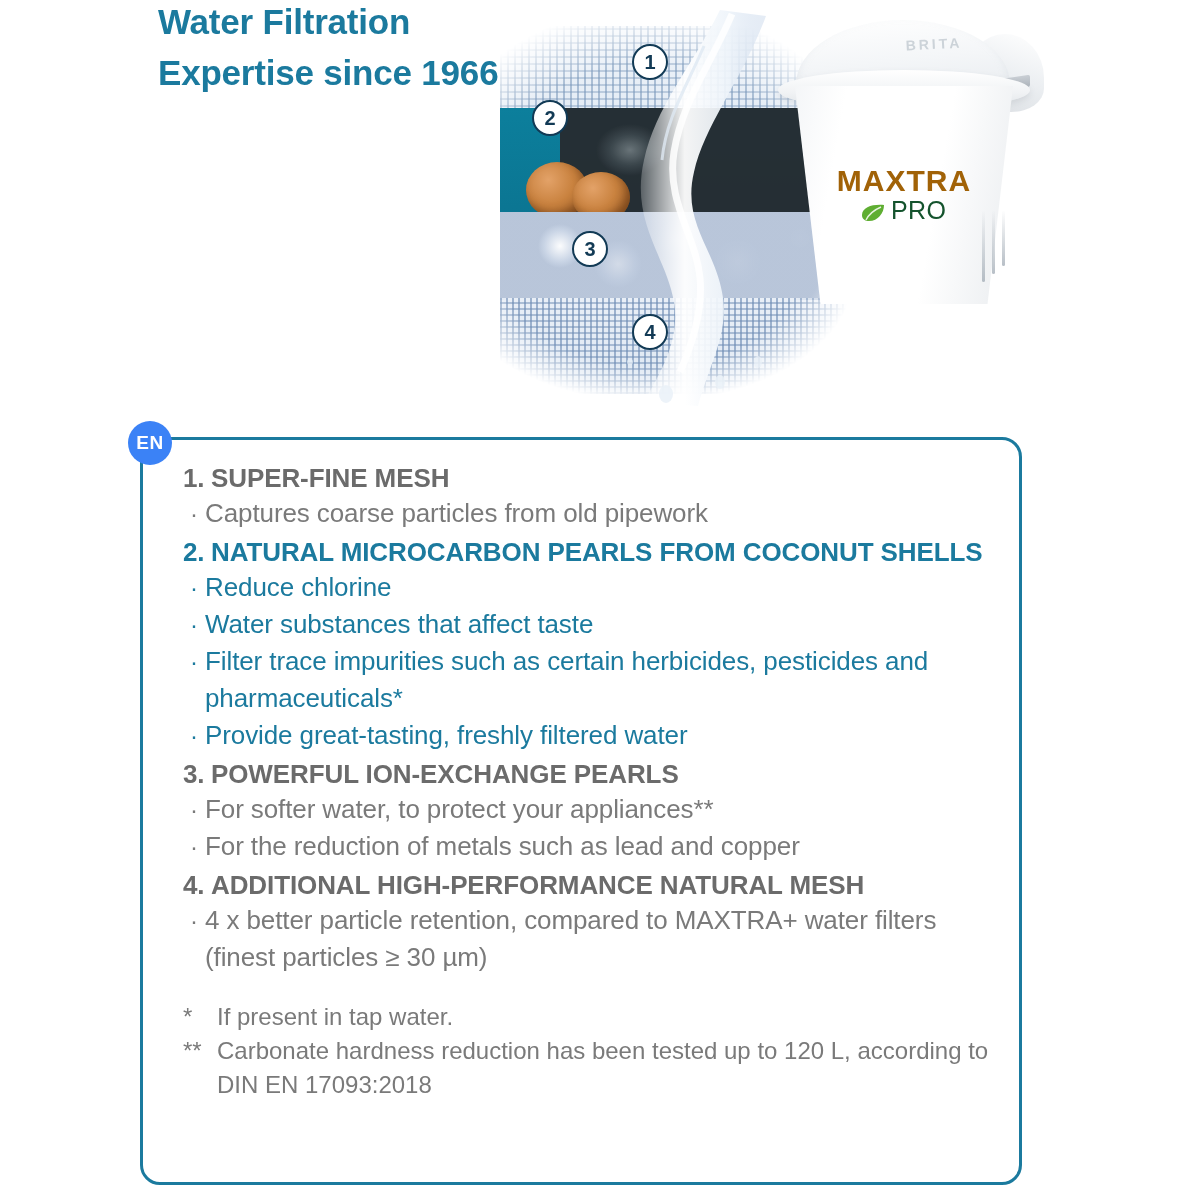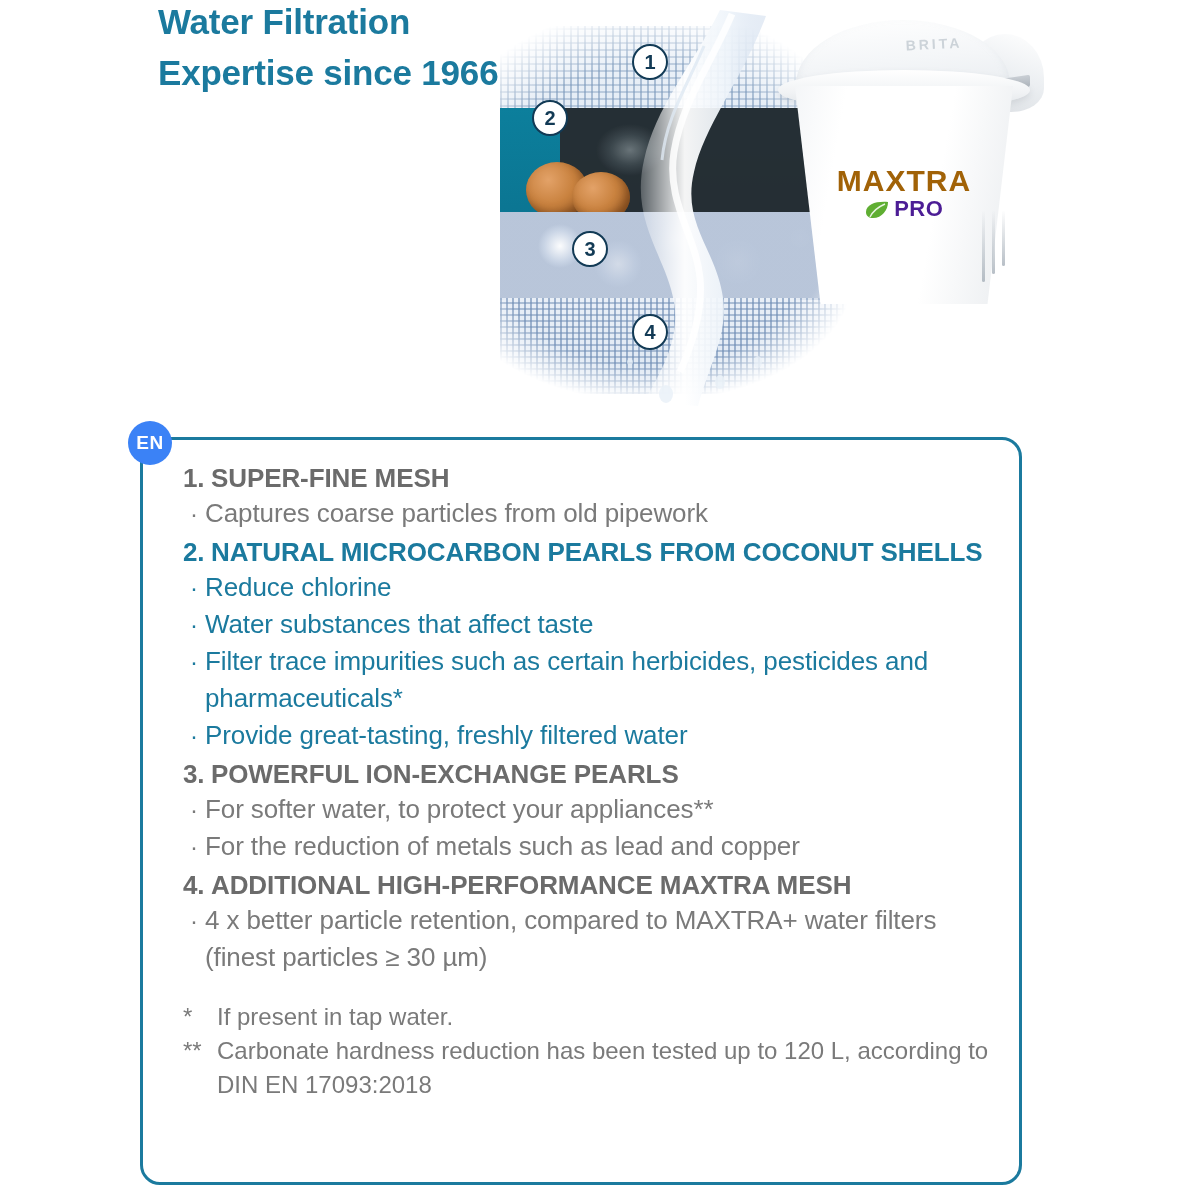--- a/index.html
+++ b/index.html
@@ -233,24 +233,24 @@
     white-space: nowrap;
   }
   .cart-logo .leaf {
     display: inline-block;
     width: 24px;
     height: 18px;
     vertical-align: -3px;
     margin-right: 1px;
   }
   .cart-logo .pro {
-    font-size: 22px;
-    font-weight: bold;
+    font-size: 25px;
+    font-weight: normal;
     letter-spacing: 0.5px;
-    color: #4c1d95;
+    color: #14532d;
   }
 
   
   .callout {
     position: absolute;
     width: 36px;
     height: 36px;
     border-radius: 50%;
     background: #ffffff;
     border: 2.5px solid #123a55;
@@ -484,21 +484,21 @@
         <li>
           <span class="dot">·</span>
           <span class="btext">For the reduction of metals such as lead and copper</span>
         </li>
       </ul>
     </div>
 
     <div class="item">
       <div class="item-head">
         <span class="num">4.</span>
-        <span class="htext">ADDITIONAL HIGH-PERFORMANCE MAXTRA MESH</span>
+        <span class="htext">ADDITIONAL HIGH-PERFORMANCE NATURAL MESH</span>
       </div>
       <ul class="bullets">
         <li>
           <span class="dot">·</span>
           <span class="btext">4 x better particle retention, compared to MAXTRA+ water filters (finest particles ≥ 30 µm)</span>
         </li>
       </ul>
     </div>
 
     <div class="footnotes">

